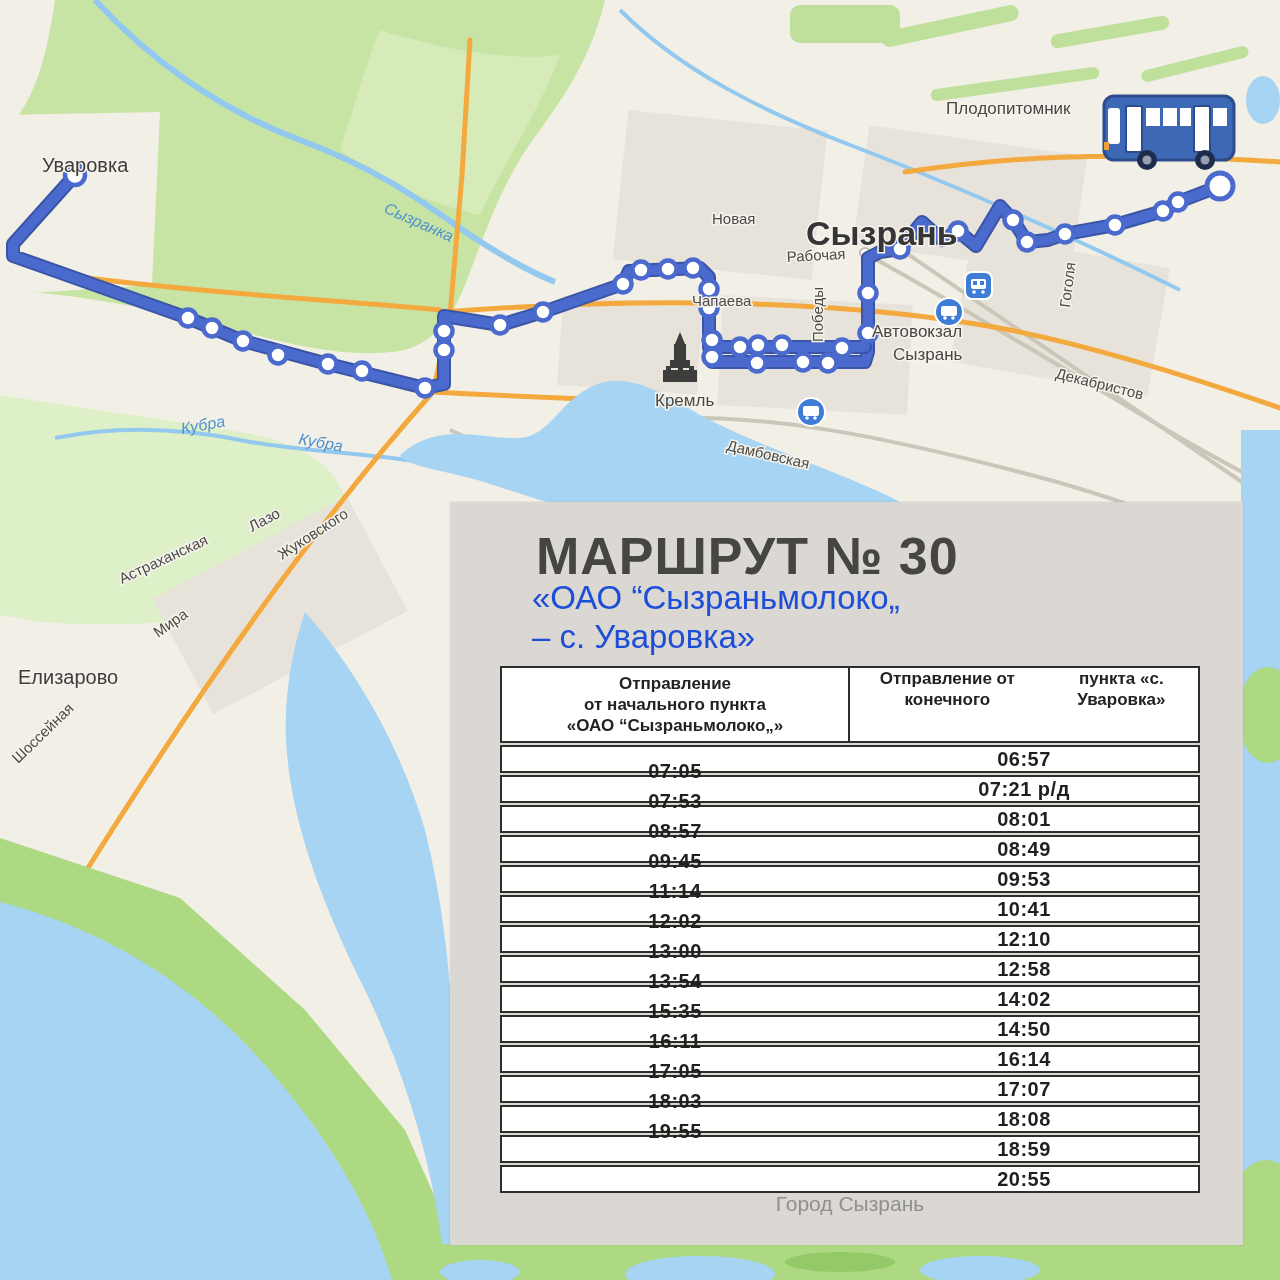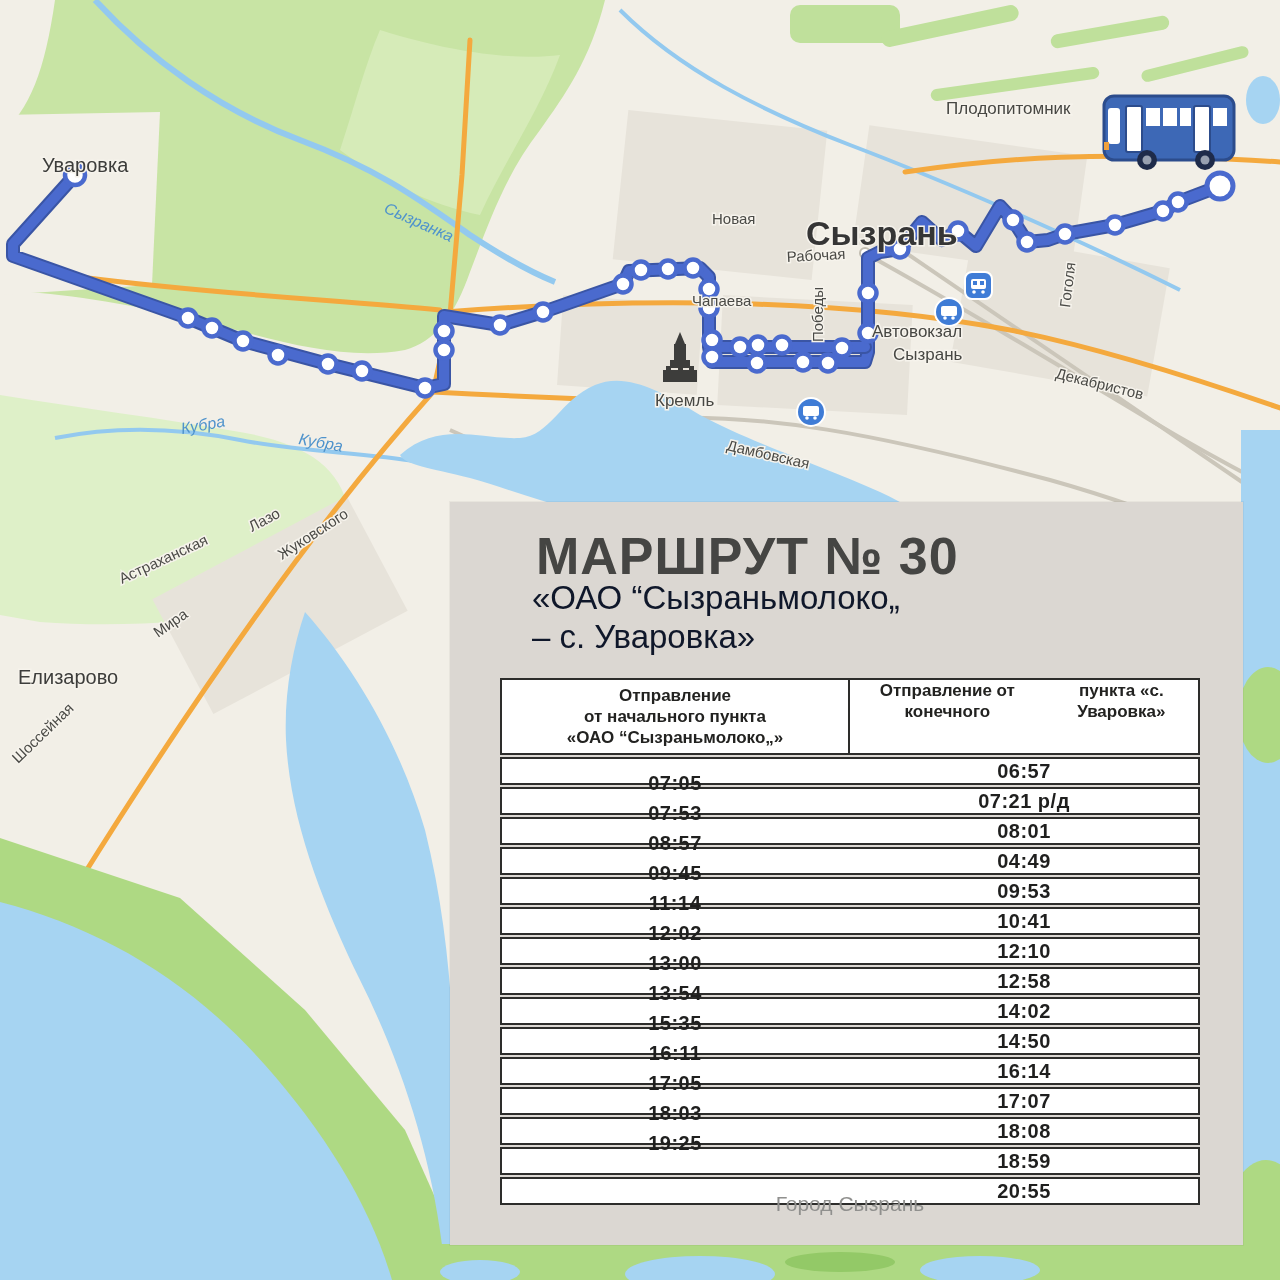--- a/index.html
+++ b/index.html
@@ -10,22 +10,22 @@
   .lbl.town{font-size:20px;font-weight:500;fill:#3d3d3b;}
   .lbl.street{font-size:15px;}
   .lbl.place{font-size:17px;fill:#474743;}
   .lbl.river{font-size:16px;font-style:italic;fill:#4f93cc;stroke:none;}
 
   .card{position:absolute;left:450px;top:502px;width:793px;height:743px;background:#dbd7d2;
         box-shadow:0 0 0 1px rgba(0,0,0,0.04);}
   .card-title{position:absolute;left:86px;top:24px;font-size:52px;font-weight:800;
               letter-spacing:1px;color:#454543;}
   .card-sub{position:absolute;left:82px;top:76px;font-size:33px;line-height:39px;
-            font-weight:500;color:#0f172a;}
-  .ttable{position:absolute;left:50px;top:176px;width:700px;}
+            font-weight:500;color:#1d4ed8;}
+  .ttable{position:absolute;left:50px;top:164px;width:700px;}
   .t-head{display:flex;background:#ffffff;border:2px solid #2d2d2b;}
   .t-head .c1{width:346px;border-right:2px solid #2d2d2b;display:flex;flex-direction:column;
               justify-content:center;text-align:center;padding:5px 0;}
   .t-head .c2{flex:1;display:flex;justify-content:center;text-align:center;}
   .t-head div div{font-size:17px;font-weight:700;line-height:21px;color:#222220;}
   .t-row{display:flex;background:#ffffff;border:2px solid #2d2d2b;margin-top:2px;height:24px;}
   .t-row .c1{width:346px;border-right:2px solid #2d2d2b;display:flex;align-items:center;justify-content:center;margin-top:24px;}
   .t-row .c2{flex:1;display:flex;align-items:center;justify-content:center;}
   .t-row span{font-size:20px;font-weight:700;color:#1f1f1e;letter-spacing:0.5px;}
   .card-footer{position:absolute;left:50px;top:690px;width:700px;text-align:center;
@@ -288,21 +288,21 @@
           </div>
           <div class="c2">
             <span>08:01</span>
           </div>
         </div>
     <div class="t-row">
           <div class="c1">
             <span>09:45</span>
           </div>
           <div class="c2">
-            <span>04:49</span>
+            <span>08:49</span>
           </div>
         </div>
     <div class="t-row">
           <div class="c1">
             <span>11:14</span>
           </div>
           <div class="c2">
             <span>09:53</span>
           </div>
         </div>
@@ -357,21 +357,21 @@
     <div class="t-row">
           <div class="c1">
             <span>18:03</span>
           </div>
           <div class="c2">
             <span>17:07</span>
           </div>
         </div>
     <div class="t-row">
           <div class="c1">
-            <span>19:25</span>
+            <span>19:55</span>
           </div>
           <div class="c2">
             <span>18:08</span>
           </div>
         </div>
     <div class="t-row">
           <div class="c1">
             <span></span>
           </div>
           <div class="c2">

